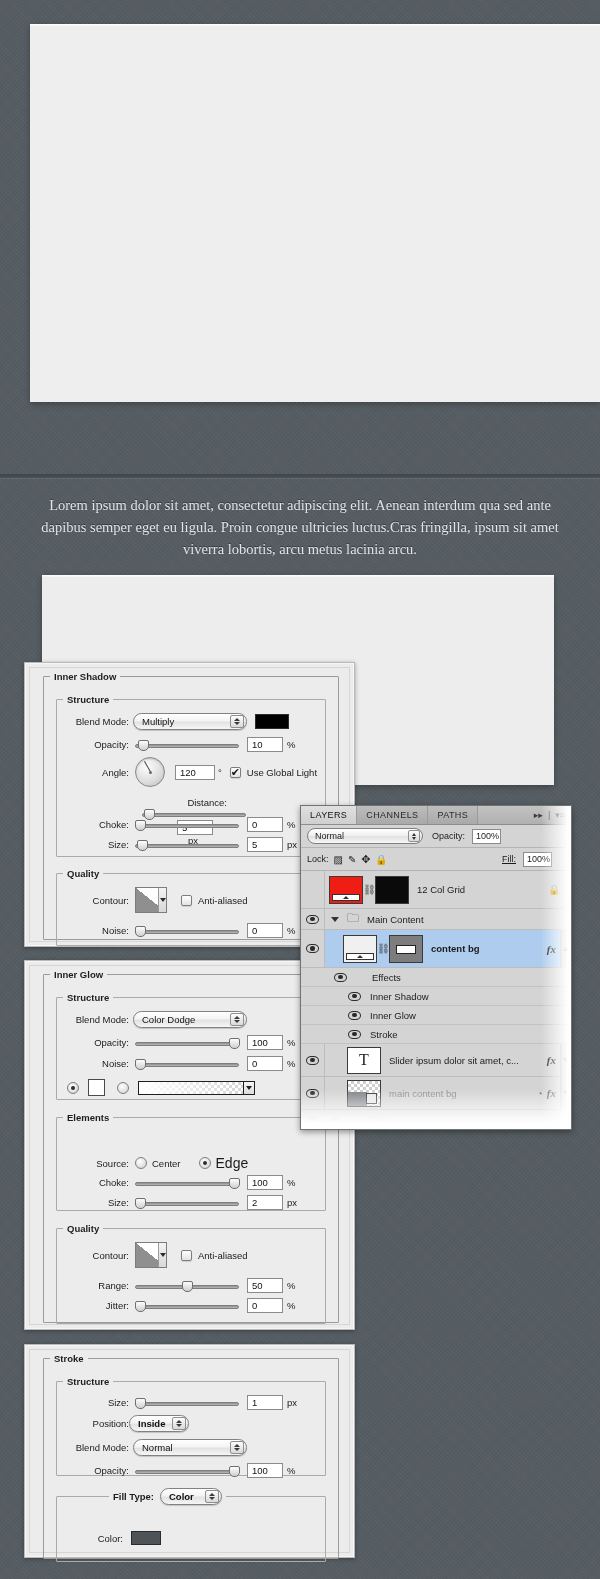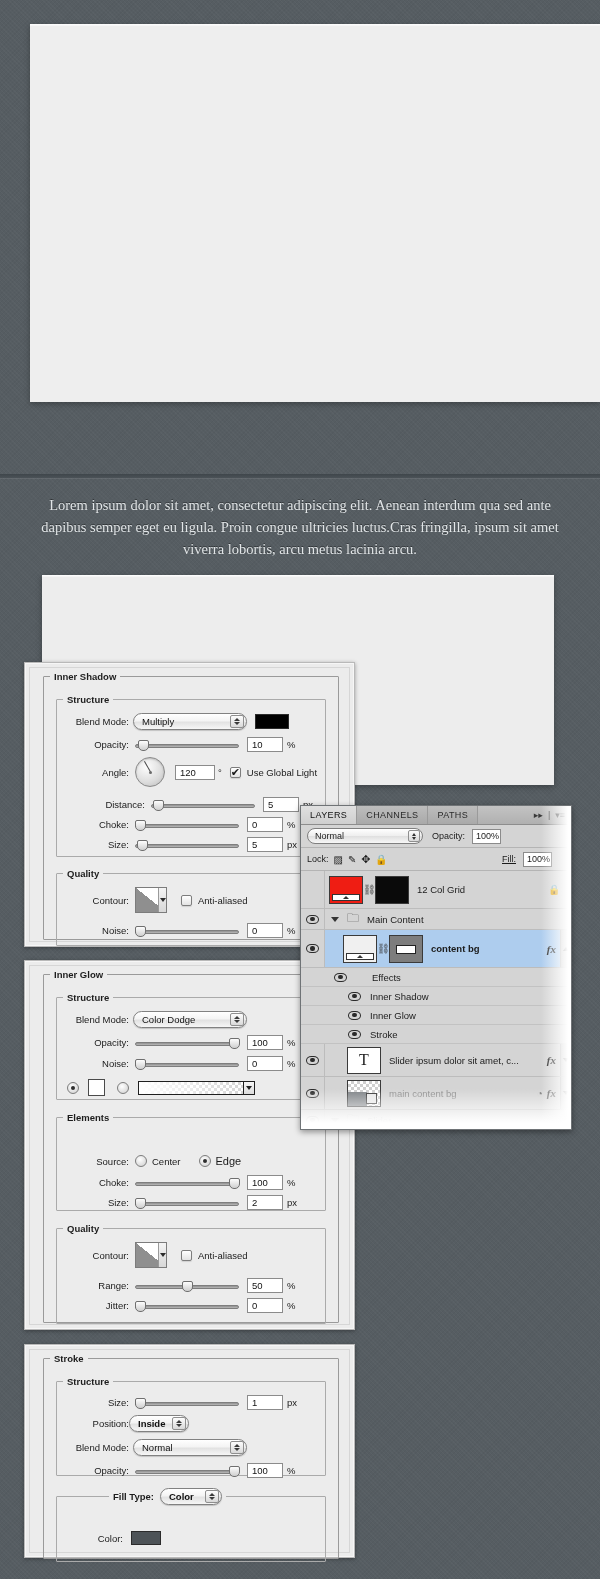--- a/index.html
+++ b/index.html
@@ -300,21 +300,21 @@
         <div class="angle-dial" style="margin-left:6px;">
           <span class="needle"></span>
             <span class="ctr"></span>
         </div>
         <div class="numfield" style="width:40px; margin-left:10px;">120</div>
         <div class="unit" style="margin-left:3px;">°</div>
         <span class="cbox on" style="margin-left:8px;"></span>
         <span style="margin-left:6px;font-size:9.5px;">Use Global Light</span>
       </div>
 
-      <div class="row" style="left:16px; top:92px; width:268px;">
+      <div class="row" style="left:0; top:92px; width:268px;flex-direction:column;">
         <div class="lbl" style="width:72px;">Distance:</div>
         <div class="slider" style="width:104px; margin-left:6px;">
           <div class="track"></div>
             <div class="knob" style="left:2px;"></div>
         </div>
         <div class="numfield" style="width:36px; margin-left:8px;">5</div>
         <div class="unit" style="margin-left:4px;">px</div>
       </div>
 
       <div class="row" style="left:0; top:112px; width:268px;">
@@ -419,21 +419,21 @@
 
     <fieldset class="grp sub" style="left:12px; top:132px; width:270px; height:99px;">
       <legend>Elements</legend>
 
 
       <div class="row" style="left:0; top:32px; width:268px;">
         <div class="lbl" style="width:72px;">Source:</div>
         <span class="radio" style="margin-left:6px;"></span>
         <span style="margin-left:5px;font-size:9.5px;">Center</span>
         <span class="radio on" style="margin-left:18px;"></span>
-        <span style="margin-left:5px;font-size:11px;">Edge</span>
+        <span style="margin-left:5px;font-size:14px;">Edge</span>
       </div>
 
       <div class="row" style="left:0; top:52px; width:268px;">
         <div class="lbl" style="width:72px;">Choke:</div>
         <div class="slider" style="width:104px; margin-left:6px;">
           <div class="track"></div>
             <div class="knob" style="left:94px;"></div>
         </div>
         <div class="numfield" style="width:36px; margin-left:8px;">100</div>
         <div class="unit" style="margin-left:4px;">%</div>

